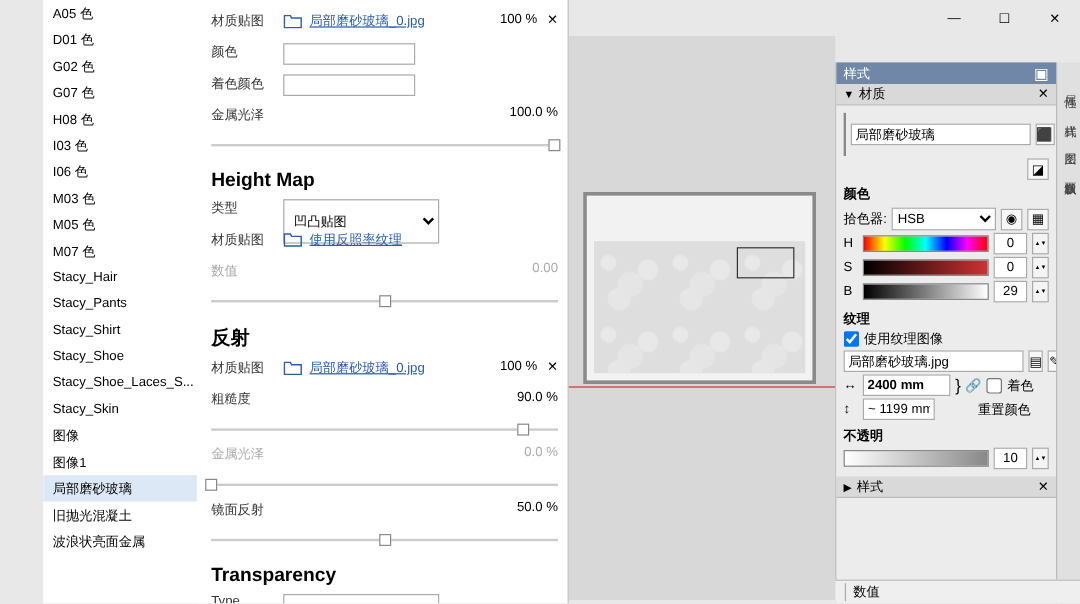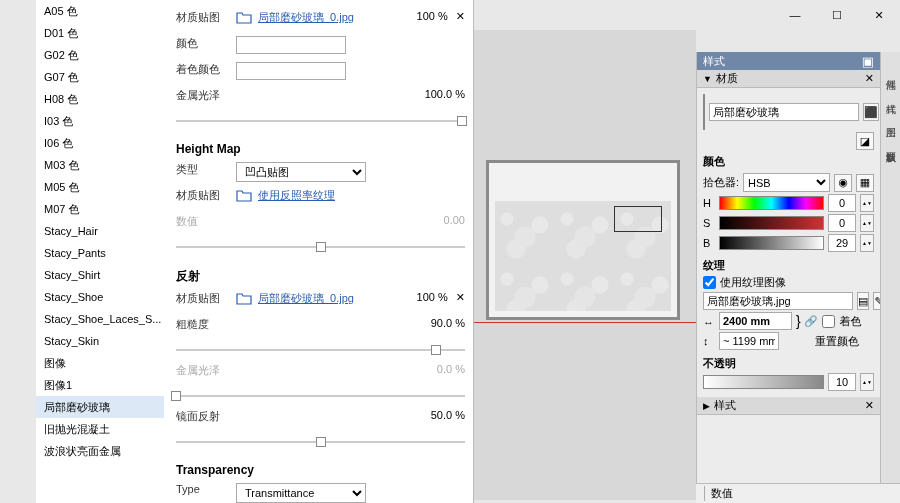--- a/index.html
+++ b/index.html
@@ -21,22 +21,22 @@
 .props .label { width: 60px; color: #333; }
 .props .link { color: #2a5db0; text-decoration: underline; cursor: pointer; }
 .props .folder { width: 16px; height: 14px; margin-right: 6px; display: inline-block; }
 .props .folder svg { width:16px; height:14px; }
 .props .pct { margin-left: auto; white-space: nowrap; }
 .props .pct.dim { color:#aaa; }
 .props .close-x { margin-left:8px; cursor:pointer; }
 .props .slider { position: relative; height: 14px; margin: 0 0 6px 0; }
 .props .slider .track { position: absolute; left: 0; right: 0; top: 6px; height: 2px; background: #ccc; }
 .props .slider .thumb { position: absolute; top: 2px; width: 10px; height: 10px; background: #fff; border: 1px solid #888; transform: translateX(-50%); }
-.props .section-h { font-weight: bold; margin: 14px 0 4px; font-size: 12px; }
-.props select, .props input[type=text].wide { width: 130px; height: 20px; border: 1px solid #aaa; background: #fff; padding: 0 4px; }
+.props .section-h { font-weight: bold; margin: 14px 0 4px; font-size: 16px; }
+.props select, .props input[type=text].wide { width: 130px; height: 37px; border: 1px solid #aaa; background: #fff; padding: 0 4px; }
 .props .colorbox { width: 110px; height: 18px; border: 1px solid #aaa; background: #fff; }
 .props .dim .label, .props .dim { color:#aaa; }
 
 
 .viewport { position: absolute; left: 474px; top: 30px; width: 222px; height: 470px; background: #d8d8d8; }
 .viewport .frame { position: absolute; left: 12px; top: 130px; width: 194px; height: 160px; border: 3px solid #8a8a8a; background: #f2f2f2; }
 .viewport .glass { position: absolute; left: 6px; top: 38px; right: 6px; bottom: 6px; background: radial-gradient(circle at 20% 30%, #e8e8e8 6px, transparent 7px), radial-gradient(circle at 50% 60%, #e5e5e5 10px, transparent 11px), radial-gradient(circle at 75% 40%, #e8e8e8 8px, transparent 9px), radial-gradient(circle at 35% 80%, #e6e6e6 9px, transparent 10px), #dedede; background-size: 60px 60px; }
 .viewport .axis-red { position:absolute; left:0; top:292px; width:222px; height:1px; background:#c33; }
 .viewport .selbox { position:absolute; left:140px; top:176px; width:48px; height:26px; border:1px solid #333; }
 

